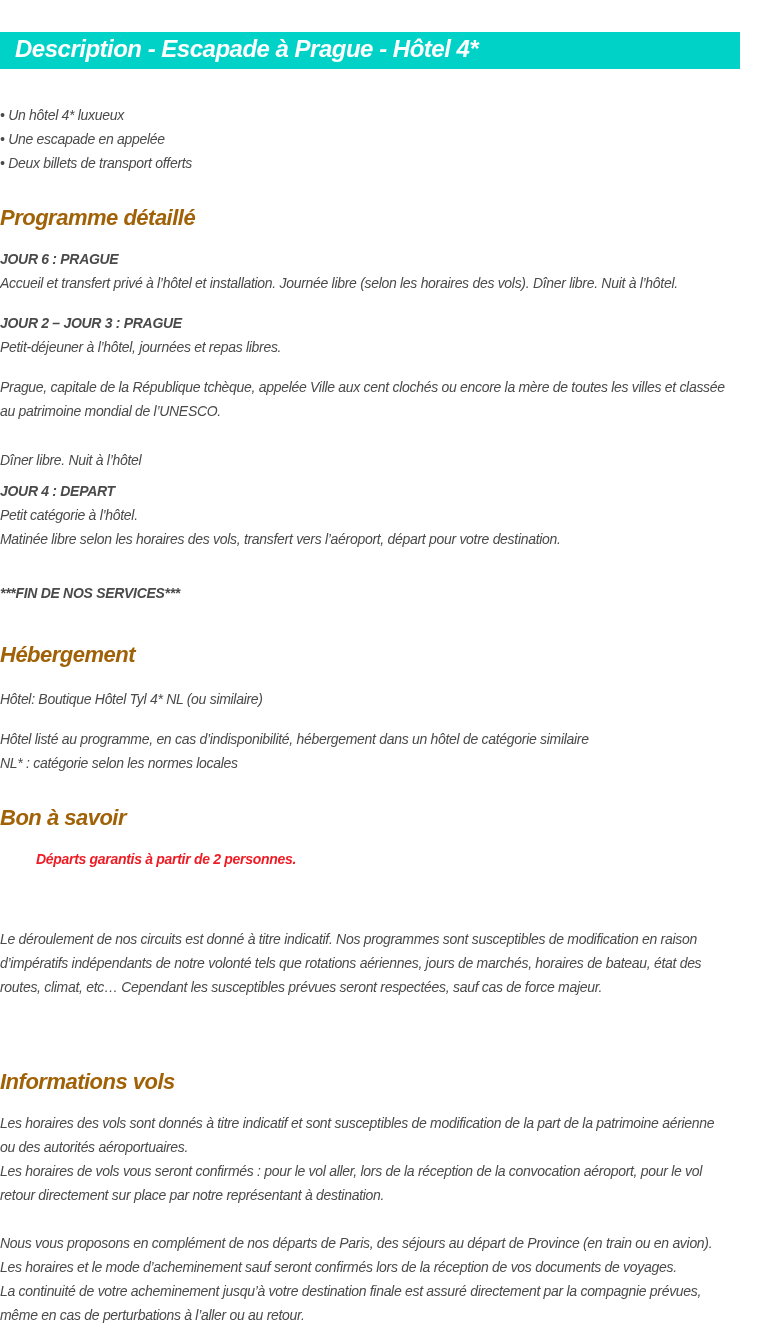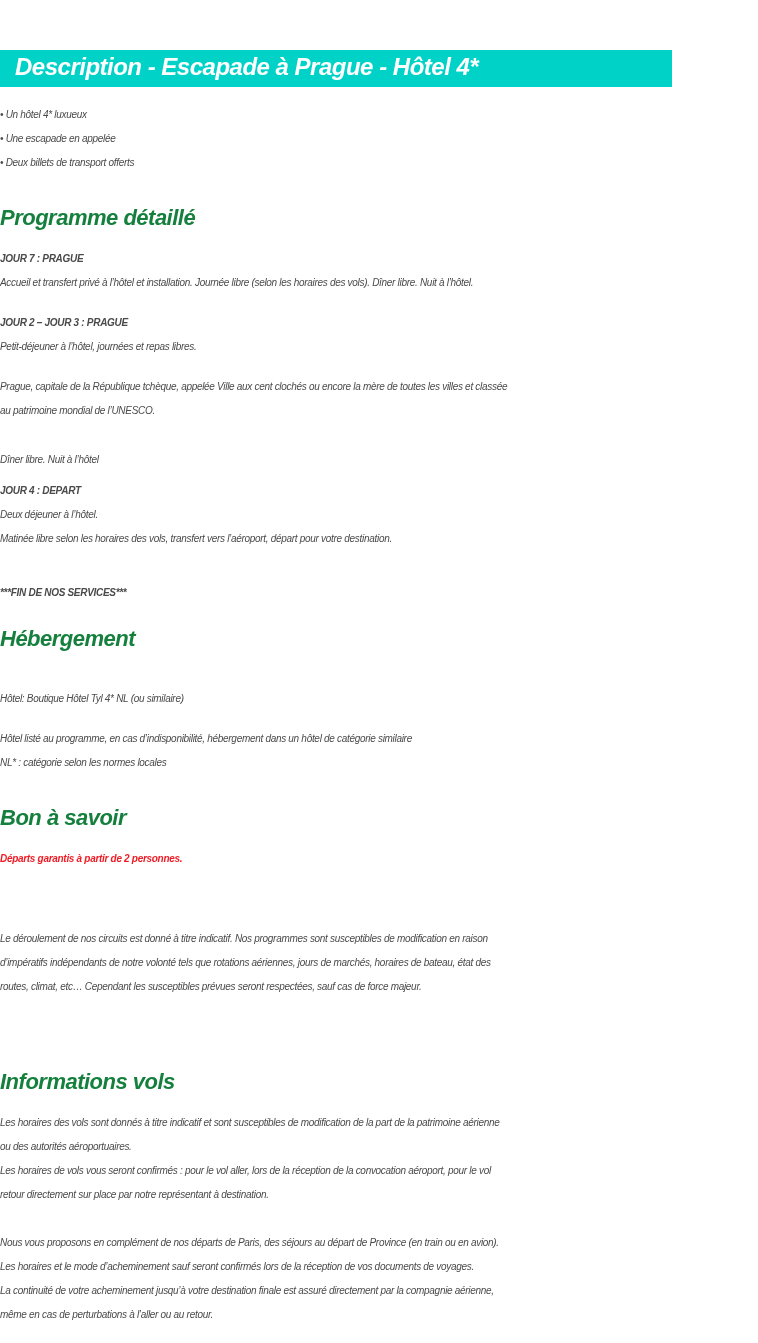--- a/index.html
+++ b/index.html
@@ -1,54 +1,54 @@
 <!DOCTYPE html>
 <html><head>
 <meta charset="utf-8">
 <style>
   html, body { margin: 0; padding: 0; background: #ffffff; }
   body { width: 758px; height: 1343px; overflow: hidden; position: relative;
          font-family: "Liberation Sans", sans-serif; color: #4a4a4a; }
-  .banner { position: absolute; top: 50px; left: 0; width: 672px; height: 37px; background: #00d2c8; }
+  .banner { position: absolute; top: 32px; left: 0; width: 740px; height: 37px; background: #00d2c8; }
   .banner-title { position: absolute; left: 15px; top: 3px; font-size: 24px; font-style: italic; font-weight: bold; color: #ffffff; letter-spacing: -0.5px; white-space: nowrap; }
-  .t { position: absolute; left: 0; font-size: 10px; font-style: italic; line-height: 24px; letter-spacing: -0.3px; white-space: nowrap; color: #4a4a4a; }
+  .t { position: absolute; left: 0; font-size: 14px; font-style: italic; line-height: 24px; letter-spacing: -0.3px; white-space: nowrap; color: #4a4a4a; }
   .b { font-weight: bold; }
-  .h { position: absolute; left: 0; font-size: 22px; font-style: italic; font-weight: bold; color: #15803d; letter-spacing: -0.5px; white-space: nowrap; line-height: 28px; }
-  .red { color: #ee1c25; font-weight: bold; }
+  .h { position: absolute; left: 0; font-size: 22px; font-style: italic; font-weight: bold; color: #a16207; letter-spacing: -0.5px; white-space: nowrap; line-height: 28px; }
+  .red { color: #ee1c25; font-weight: bold; padding-left: 36px; }
 </style>
 </head>
 <body>
 
 <div class="banner">
   <div class="banner-title">Description - Escapade à Prague - Hôtel 4*</div>
 </div>
 
 <div>
   <div class="t" style="top:103px">• Un hôtel 4* luxueux</div>
   <div class="t" style="top:127px">• Une escapade en appelée</div>
   <div class="t" style="top:151px">• Deux billets de transport offerts</div>
 </div>
 
 <div>
   <div class="h" style="top:204px">Programme détaillé</div>
-  <div class="t b" style="top:247px">JOUR 7 : PRAGUE</div>
+  <div class="t b" style="top:247px">JOUR 6 : PRAGUE</div>
   <div class="t" style="top:271px">Accueil et transfert privé à l’hôtel et installation. Journée libre (selon les horaires des vols). Dîner libre. Nuit à l’hôtel.</div>
   <div class="t b" style="top:311px">JOUR 2 – JOUR 3 : PRAGUE</div>
   <div class="t" style="top:335px">Petit-déjeuner à l’hôtel, journées et repas libres.</div>
   <div class="t" style="top:375px">Prague, capitale de la République tchèque, appelée Ville aux cent clochés ou encore la mère de toutes les villes et classée</div>
   <div class="t" style="top:399px">au patrimoine mondial de l’UNESCO.</div>
   <div class="t" style="top:448px">Dîner libre. Nuit à l’hôtel</div>
   <div class="t b" style="top:479px">JOUR 4 : DEPART</div>
-  <div class="t" style="top:503px">Deux déjeuner à l’hôtel.</div>
+  <div class="t" style="top:503px">Petit catégorie à l’hôtel.</div>
   <div class="t" style="top:527px">Matinée libre selon les horaires des vols, transfert vers l’aéroport, départ pour votre destination.</div>
   <div class="t b" style="top:581px">***FIN DE NOS SERVICES***</div>
 </div>
 
 <div>
-  <div class="h" style="top:625px">Hébergement</div>
+  <div class="h" style="top:641px">Hébergement</div>
   <div class="t" style="top:687px">Hôtel: Boutique Hôtel Tyl 4* NL (ou similaire)</div>
   <div class="t" style="top:727px">Hôtel listé au programme, en cas d’indisponibilité, hébergement dans un hôtel de catégorie similaire</div>
   <div class="t" style="top:751px">NL* : catégorie selon les normes locales</div>
 </div>
 
 <div>
   <div class="h" style="top:804px">Bon à savoir</div>
   <div class="t red" style="top:847px">Départs garantis à partir de 2 personnes.</div>
   <div class="t" style="top:927px">Le déroulement de nos circuits est donné à titre indicatif. Nos programmes sont susceptibles de modification en raison</div>
   <div class="t" style="top:951px">d’impératifs indépendants de notre volonté tels que rotations aériennes, jours de marchés, horaires de bateau, état des</div>
@@ -56,15 +56,15 @@
 </div>
 
 <div>
   <div class="h" style="top:1068px">Informations vols</div>
   <div class="t" style="top:1111px">Les horaires des vols sont donnés à titre indicatif et sont susceptibles de modification de la part de la patrimoine aérienne</div>
   <div class="t" style="top:1135px">ou des autorités aéroportuaires.</div>
   <div class="t" style="top:1159px">Les horaires de vols vous seront confirmés : pour le vol aller, lors de la réception de la convocation aéroport, pour le vol</div>
   <div class="t" style="top:1183px">retour directement sur place par notre représentant à destination.</div>
   <div class="t" style="top:1231px">Nous vous proposons en complément de nos départs de Paris, des séjours au départ de Province (en train ou en avion).</div>
   <div class="t" style="top:1255px">Les horaires et le mode d’acheminement sauf seront confirmés lors de la réception de vos documents de voyages.</div>
-  <div class="t" style="top:1279px">La continuité de votre acheminement jusqu’à votre destination finale est assuré directement par la compagnie aérienne,</div>
+  <div class="t" style="top:1279px">La continuité de votre acheminement jusqu’à votre destination finale est assuré directement par la compagnie prévues,</div>
   <div class="t" style="top:1303px">même en cas de perturbations à l’aller ou au retour.</div>
 </div>
 
 </body></html>

